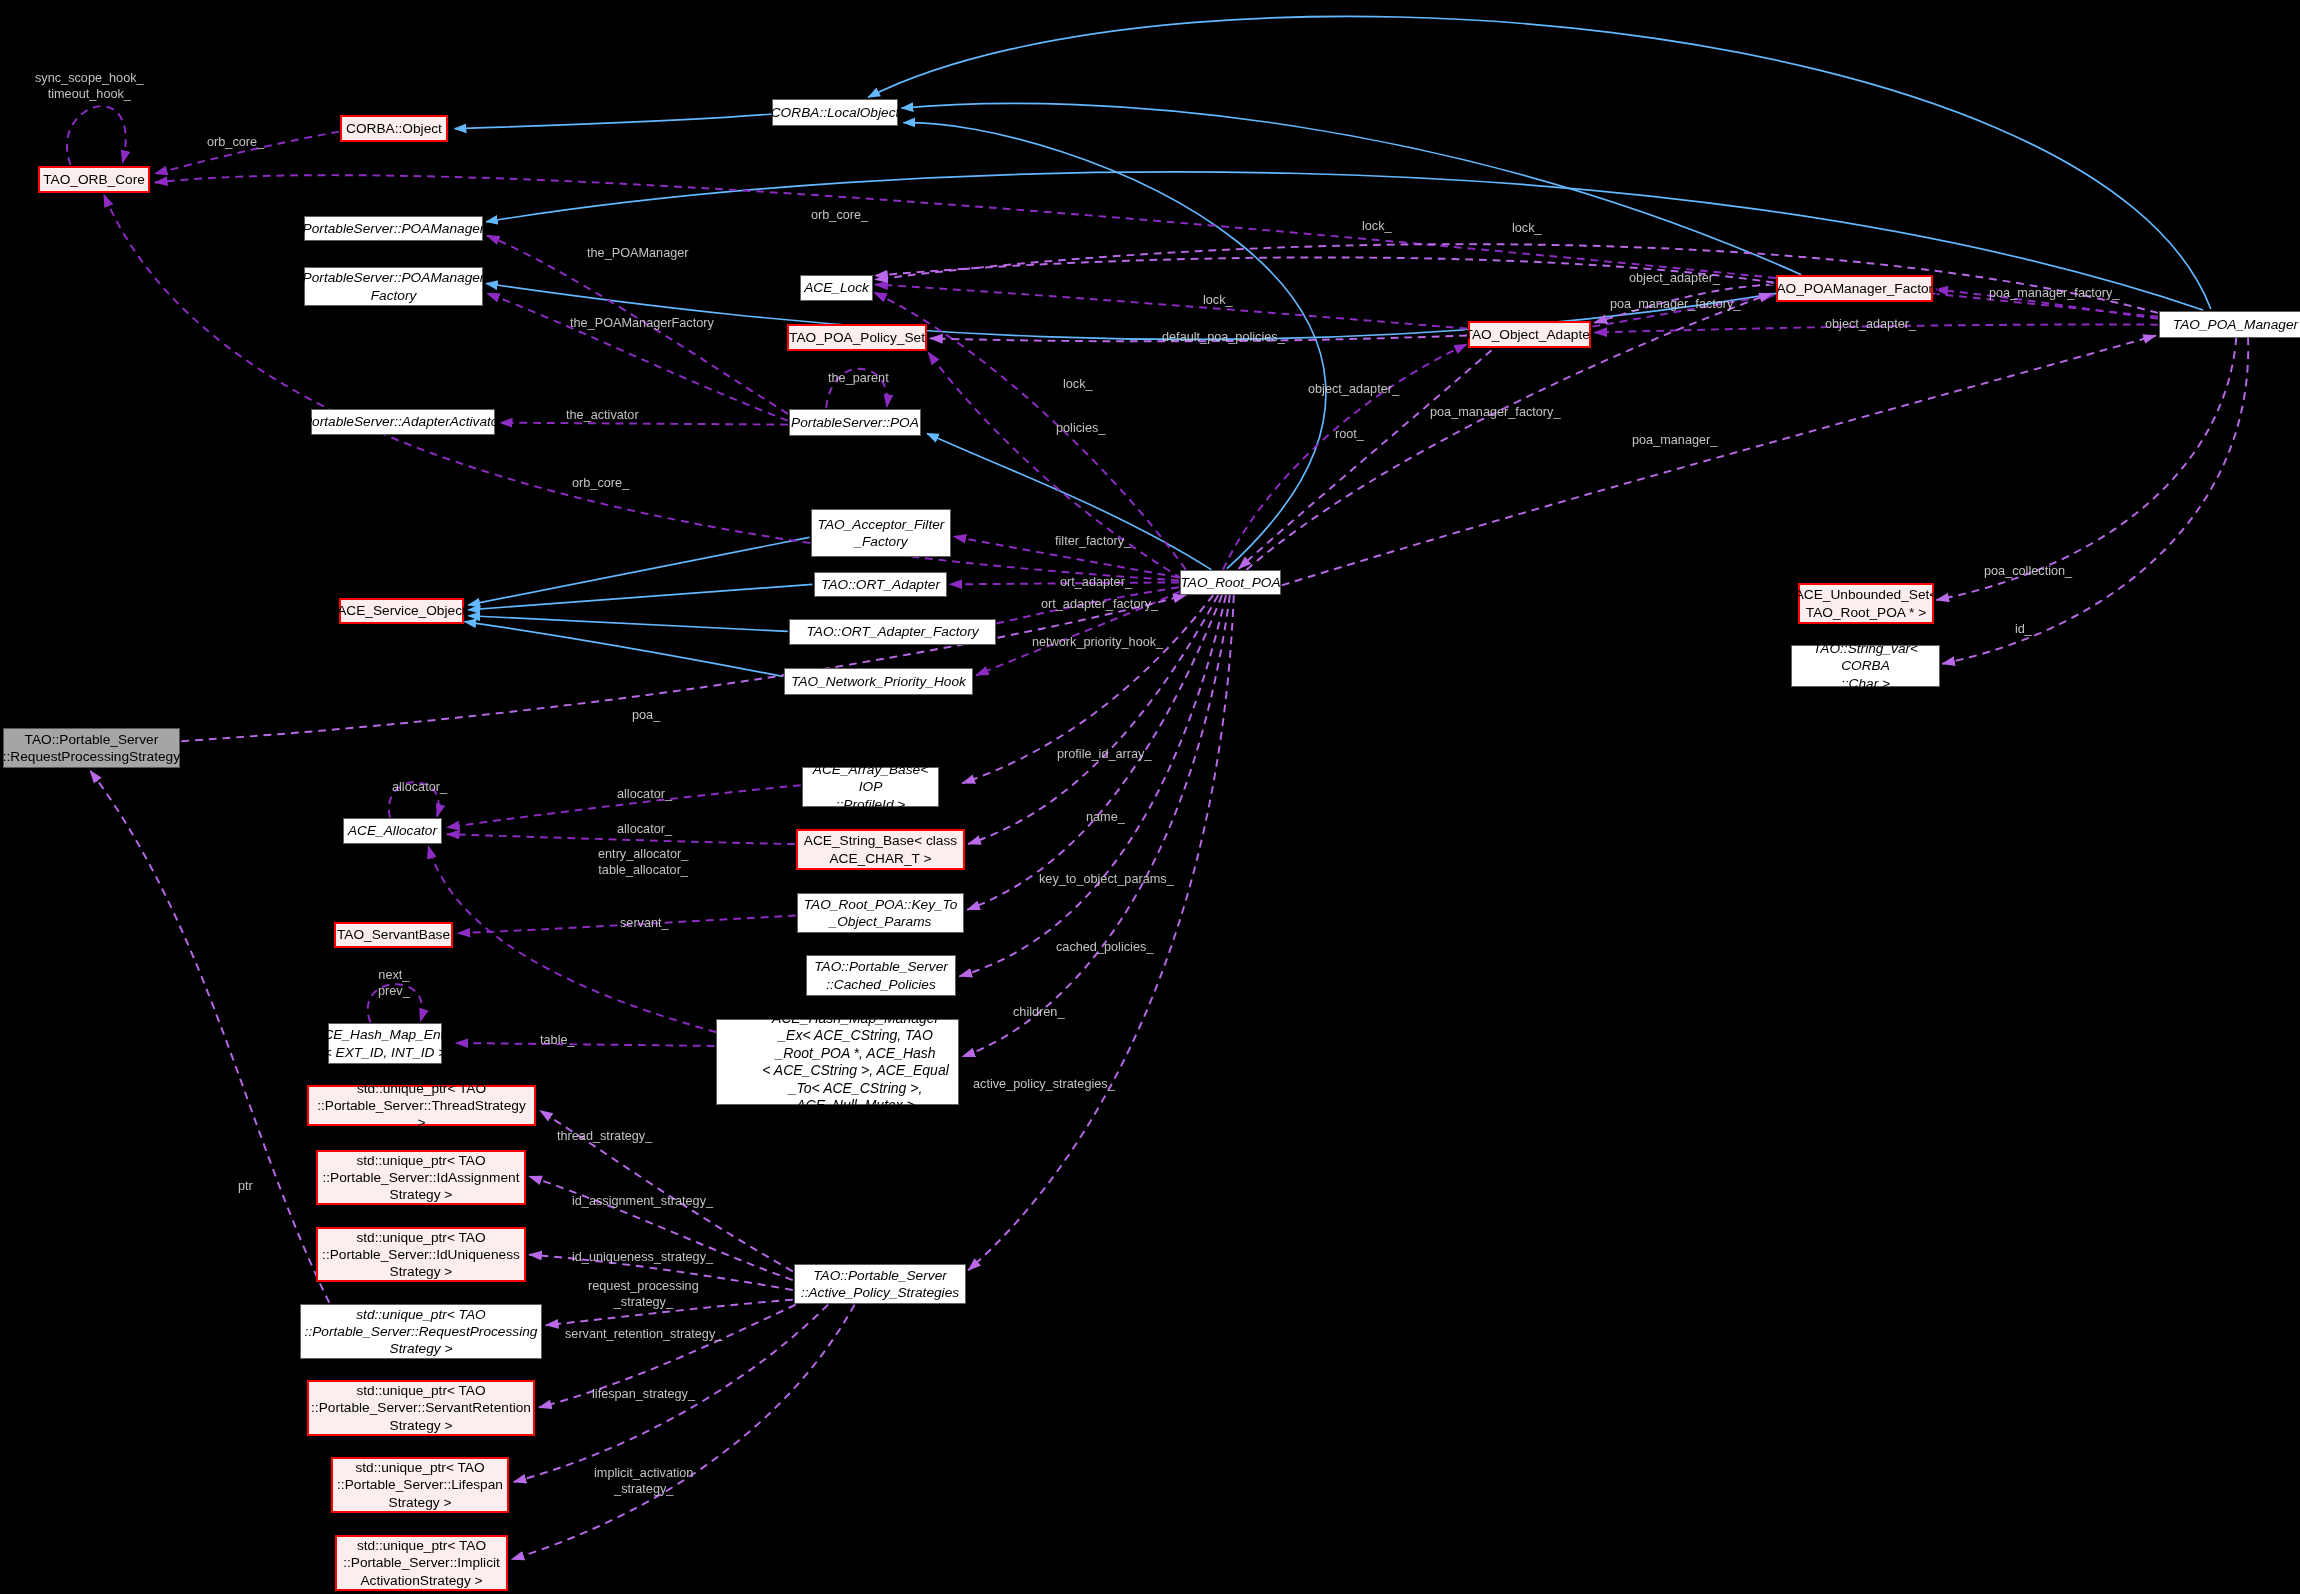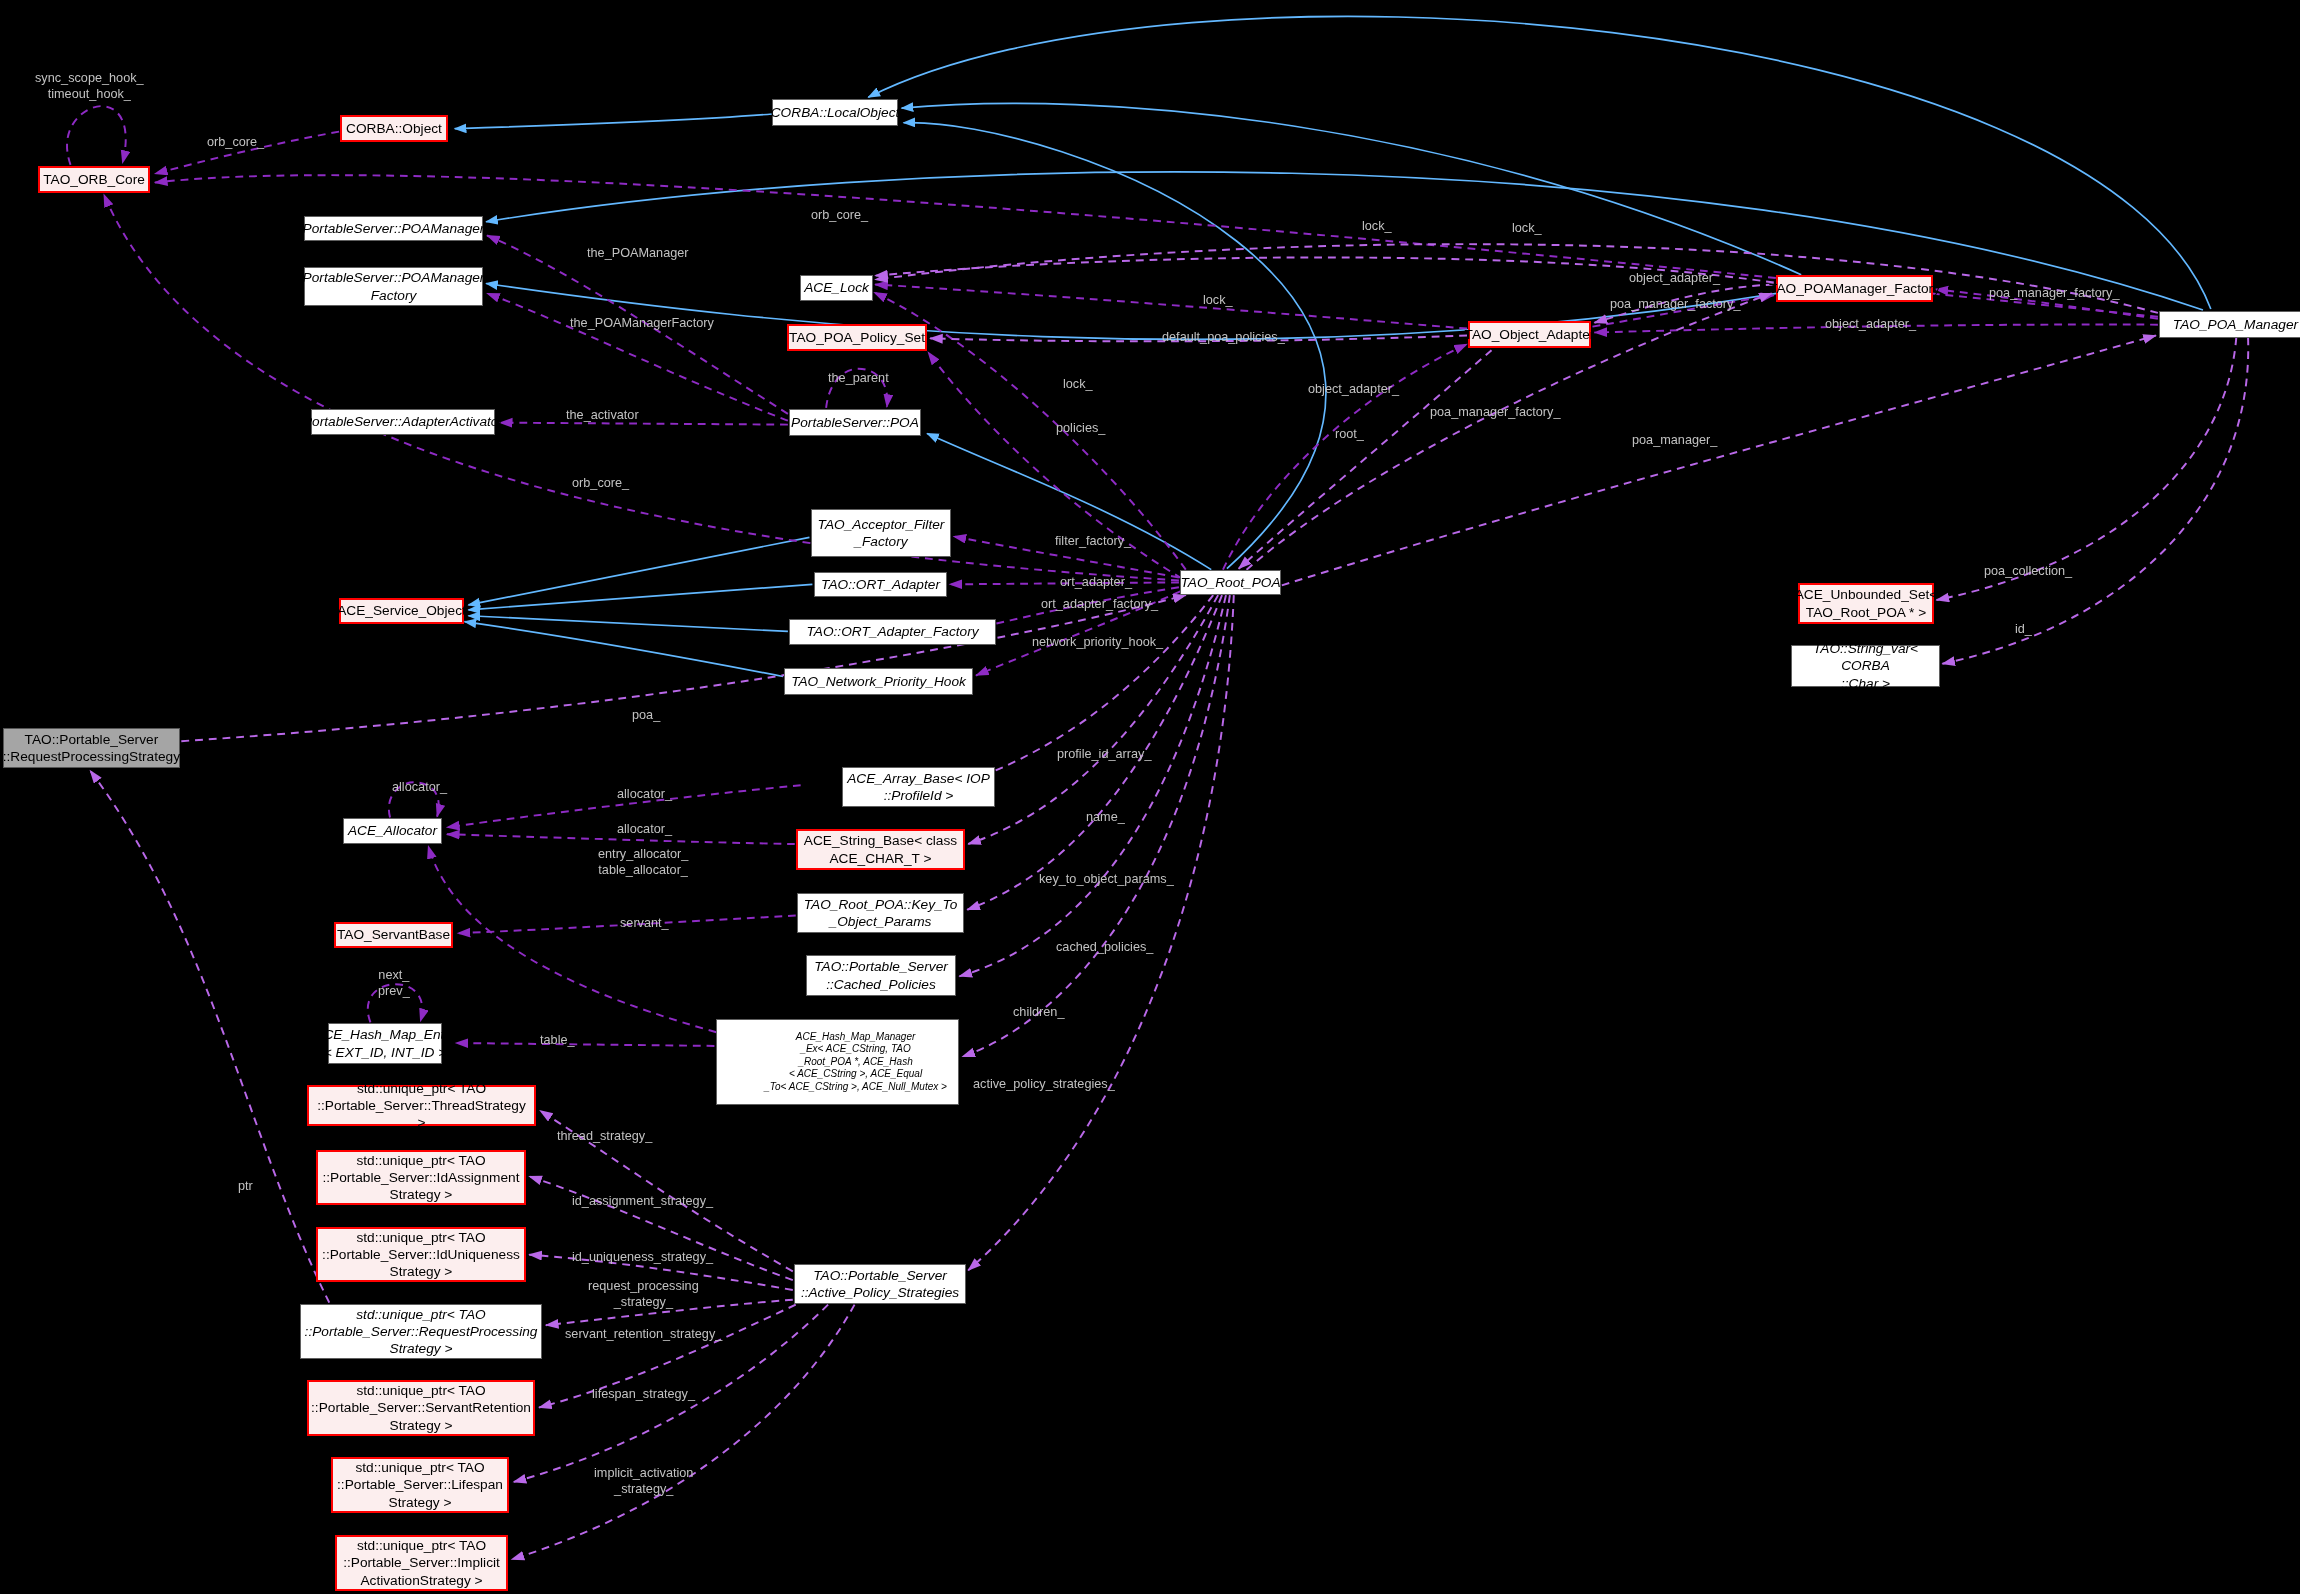--- a/index.html
+++ b/index.html
@@ -8,21 +8,21 @@
   svg.edges{position:absolute;left:0;top:0;}
   .inh path{fill:none;stroke:#63b8ff;stroke-width:1.7;}
   .use-d path{fill:none;stroke:#8e2bc4;stroke-width:2;stroke-dasharray:8 6;}
   .use-l path{fill:none;stroke:#b968e8;stroke-width:2;stroke-dasharray:8 6;}
   .node{position:absolute;box-sizing:border-box;display:flex;align-items:center;justify-content:center;
         text-align:center;white-space:pre-line;font-size:13.7px;line-height:1.25;color:#000;
         padding:1px 3.9px;z-index:3;}
   .node.plain{background:#ffffff;border:1.5px solid #5f5f5f;font-style:italic;}
   .node.hl{background:#fceeee;border:2px solid #ff0000;}
   .node.gray{background:#a5a5a5;border:1.5px solid #565656;}
-  .node.sm{font-size:10px;padding-left:40px;}
+  .node.sm{font-size:14px;padding-left:40px;}
   .elabel{position:absolute;color:#c2c2c2;font-size:12.7px;line-height:1.25;white-space:pre-line;
           text-align:center;z-index:2;}
 </style>
 </head>
 <body>
 
 <div class="canvas">
 
 <svg class="edges" width="2300" height="1595" viewBox="0 0 2347 1627">
   <defs>
@@ -126,21 +126,21 @@
 <div class="node plain" style="left:784px;top:668px;width:189px;height:26.5px">TAO_Network_Priority_Hook</div>
 <div class="node hl" style="left:339px;top:598px;width:125px;height:25.5px">ACE_Service_Object</div>
 <div class="node hl" style="left:1798px;top:583px;width:136px;height:41px">ACE_Unbounded_Set&lt;
 TAO_Root_POA * &gt;</div>
 <div class="node plain" style="left:1791px;top:645px;width:149px;height:42px">TAO::String_var&lt; CORBA
 ::Char &gt;</div>
 <div class="node gray" style="left:2.9px;top:728px;width:177px;height:40px">TAO::Portable_Server
 ::RequestProcessingStrategy</div>
 <div class="node plain" style="left:343px;top:818px;width:99px;height:25.5px">ACE_Allocator</div>
 <div class="node hl" style="left:334px;top:922px;width:119px;height:25.5px">TAO_ServantBase</div>
-<div class="node plain" style="left:842px;top:767px;width:153px;height:40px">ACE_Array_Base&lt; IOP
+<div class="node plain" style="left:802px;top:767px;width:137px;height:40px">ACE_Array_Base&lt; IOP
 ::ProfileId &gt;</div>
 <div class="node hl" style="left:796px;top:829px;width:169px;height:41px">ACE_String_Base&lt; class
 ACE_CHAR_T &gt;</div>
 <div class="node plain" style="left:797px;top:893px;width:167px;height:40px">TAO_Root_POA::Key_To
 _Object_Params</div>
 <div class="node plain" style="left:806px;top:955px;width:150px;height:41px">TAO::Portable_Server
 ::Cached_Policies</div>
 <div class="node plain" style="left:328px;top:1023px;width:114px;height:41px">ACE_Hash_Map_Entry
 &lt; EXT_ID, INT_ID &gt;</div>
 <div class="node plain sm" style="left:716px;top:1019px;width:243px;height:86px">ACE_Hash_Map_Manager

